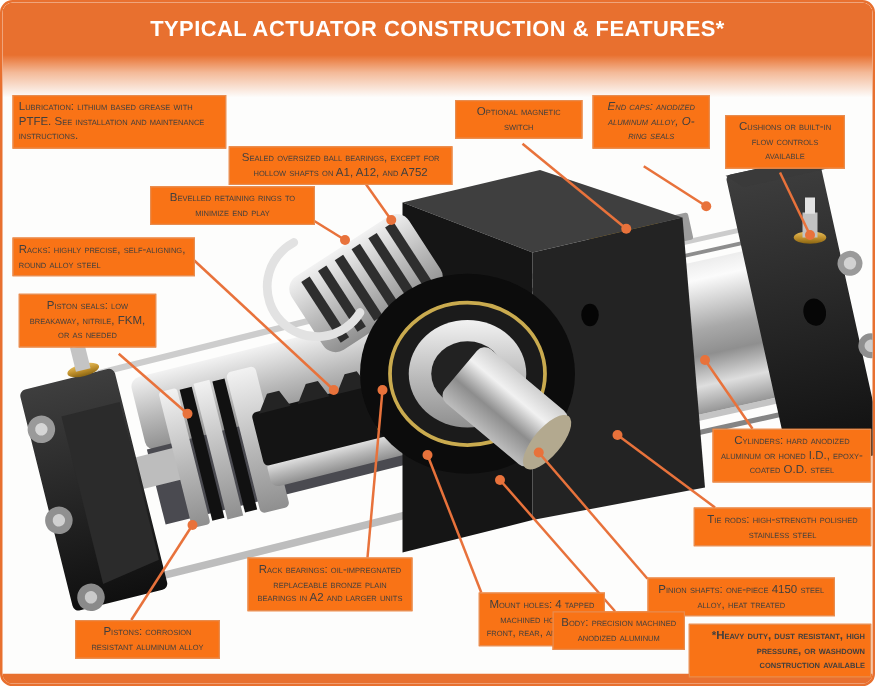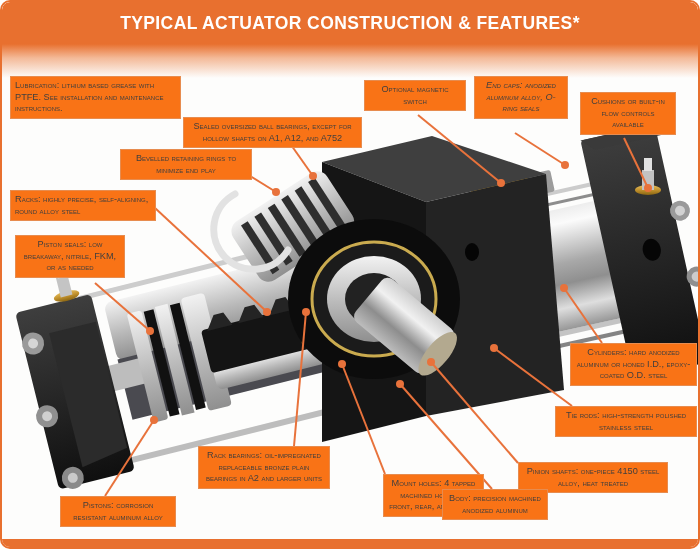--- a/index.html
+++ b/index.html
@@ -271,15 +271,18 @@
   </div>
   <div class="callout" id="c-mountholes">
     <span>Mount holes: 4 tapped machined holes on front, rear, and bottom</span>
   </div>
   <div class="callout" id="c-body">
     <span>Body: precision machined anodized aluminum</span>
   </div>
   <div class="callout" id="c-pistons">
     <span>Pistons: corrosion resistant aluminum alloy</span>
   </div>
+  <div class="callout ar" id="c-footnote">
+    <span>*Heavy duty, dust resistant, high pressure, or washdown construction available</span>
+  </div>
 
   <div id="bbar"></div>
 </div>
 
 </body></html>

